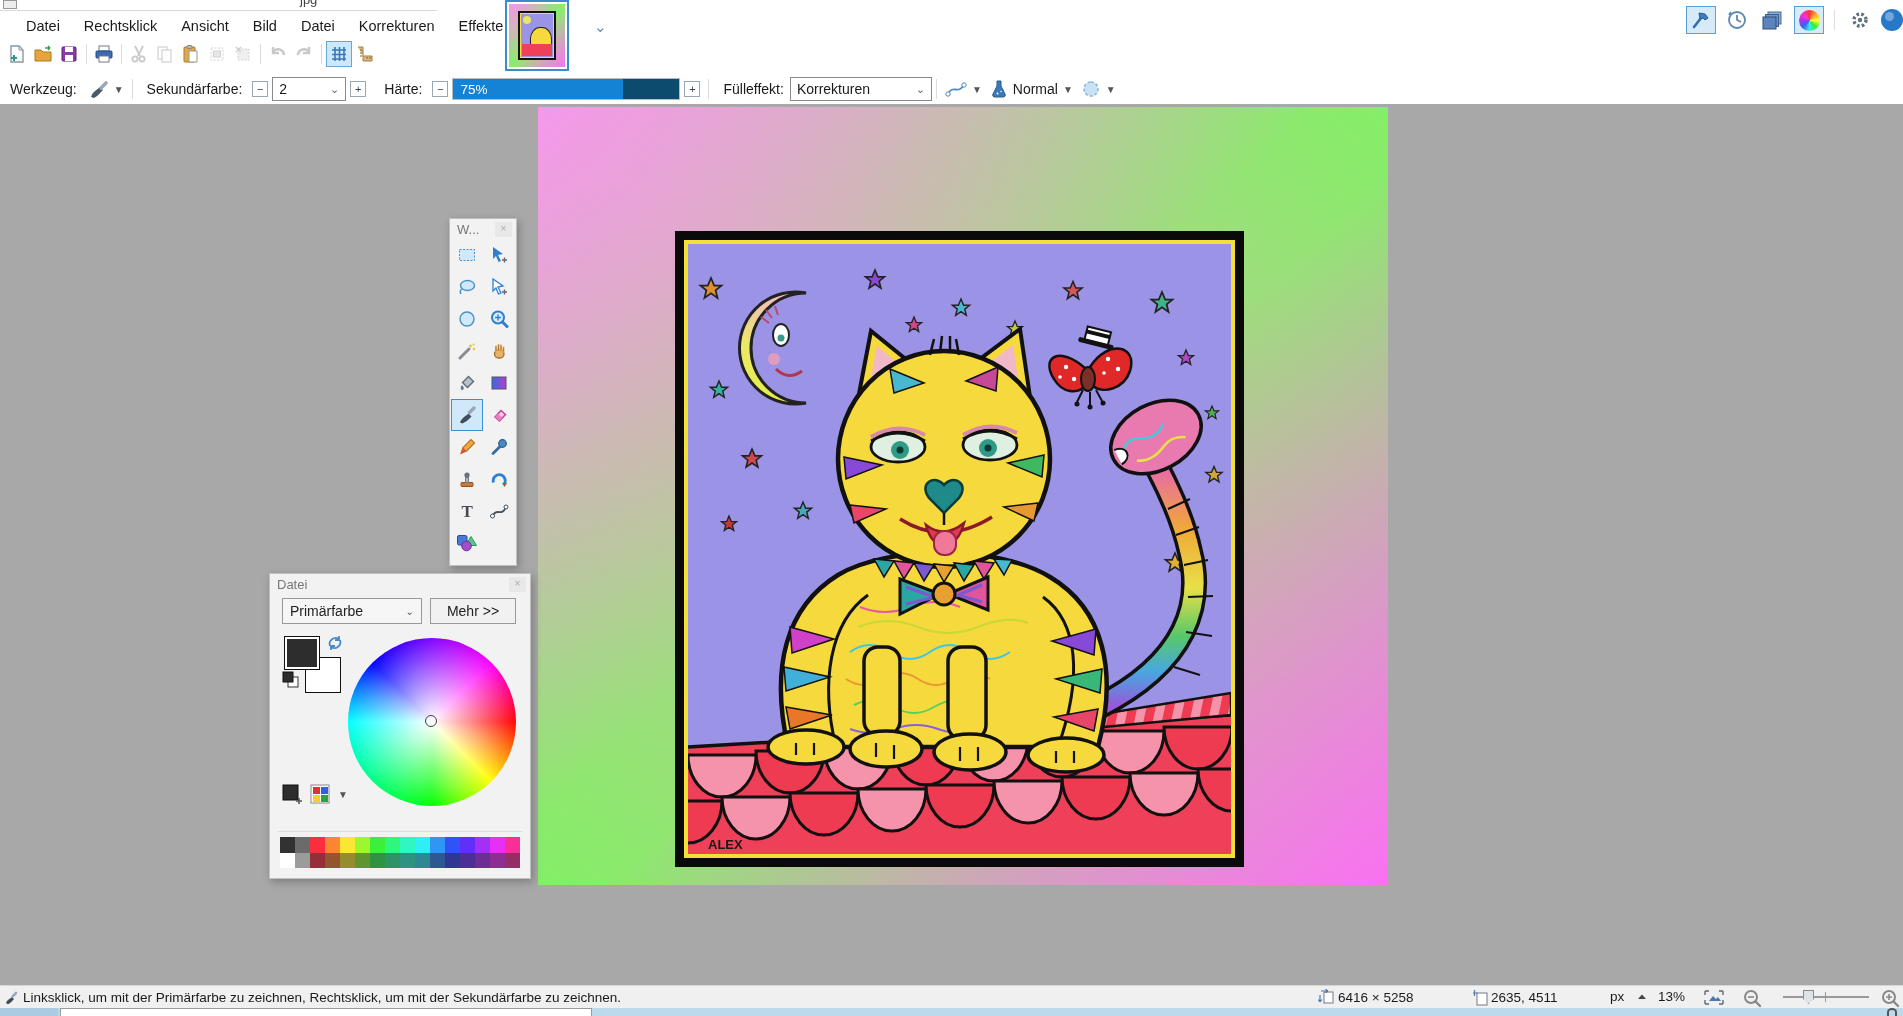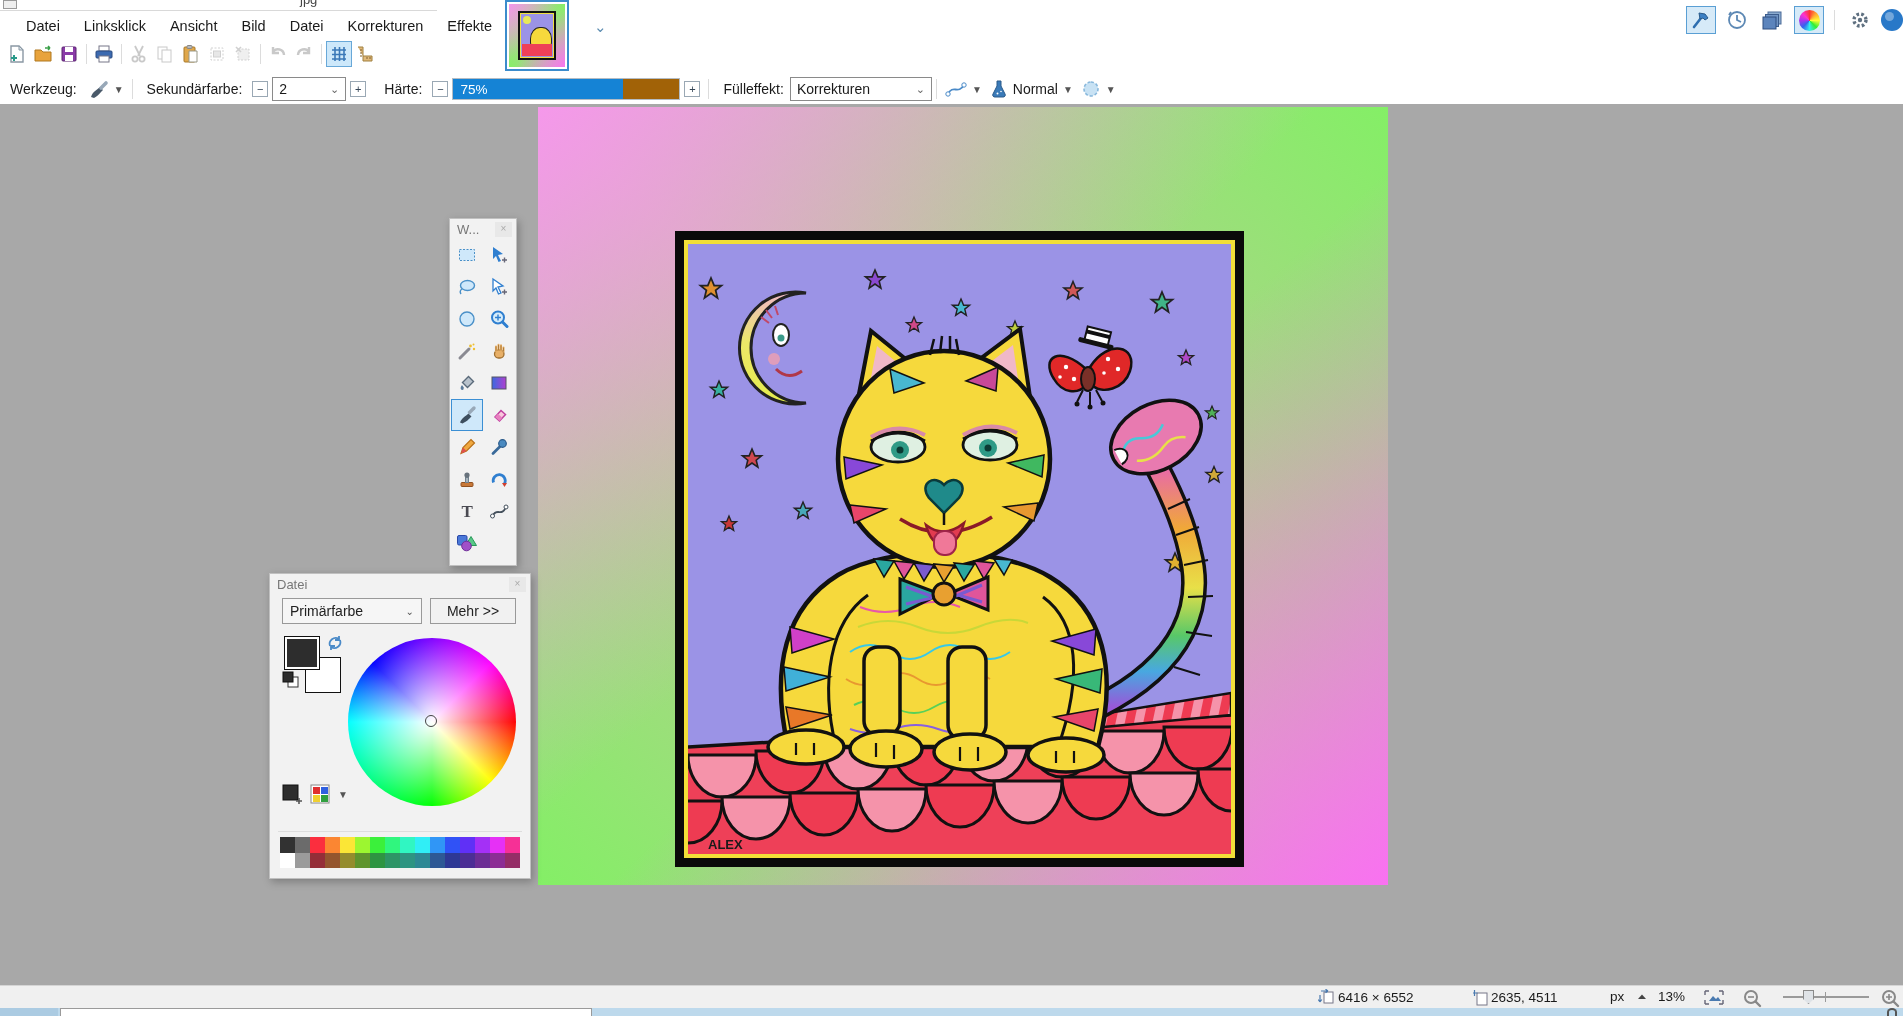--- a/index.html
+++ b/index.html
@@ -20,21 +20,21 @@
   .tbtn { width:26px; height:26px; display:flex; align-items:center; justify-content:center; border:1px solid transparent; }
   .tbtn.disabled { opacity:.45; filter:grayscale(1); }
   .tbtn.active { background:#cde8fa; border:1px solid #68a8d8; }
   .tsep { width:1px; height:20px; background:#dcdcdc; margin:0 4px; }
 
   .optbar { position:absolute; left:0; top:74px; width:1883px; height:30px; display:flex; align-items:center; font-size:14px; color:#1a1a1a; }
   .optbar .lab { margin:0 6px 0 10px; }
   .mini-btn { width:16px; height:16px; border:1px solid #9aa8b4; background:#fff; font-size:11px; line-height:13px; text-align:center; color:#345; margin:0 4px; }
   .combo { height:24px; border:1px solid #8a8a8a; background:#fff; display:flex; align-items:center; justify-content:space-between; padding:0 6px; font-size:14px; }
   .combo .chev { color:#666; font-size:11px; margin-left:8px; }
-  .slider-ctl { position:relative; width:228px; height:22px; border:1px solid #b4bcc4; background:#a16207;padding-left:15px; }
+  .slider-ctl { position:relative; width:228px; height:22px; border:1px solid #b4bcc4; background:#0c4a6e;padding-left:15px; }
   .slider-fill { position:absolute; left:0; top:0; bottom:0; width:75%; background:#1583d5; }
   .slider-txt { position:absolute; left:7px; top:3px; color:#fff; font-size:13.5px; }
   .drop-flat { display:flex; align-items:center; gap:5px; padding:2px 4px; }
   .caret { color:#555; font-size:10px; }
 
   
   .img-tab { position:absolute; left:505px; top:0; width:64px; height:71px; border:2px solid #3c8ccc; background:#fff; padding:2px; }
   .img-tab .mini { position:relative; width:100%; height:100%; background:
       linear-gradient(to bottom right, rgba(244,150,235,1) 0%, rgba(244,150,235,0) 46%, rgba(248,116,240,0) 54%, rgba(248,116,240,1) 100%),
       linear-gradient(to bottom left, #86ef68 0%, #bec79f 50%, #86ef68 100%); }
@@ -111,21 +111,21 @@
 <div class="app">
 
   <div class="chrome">
     <div class="title-sliver">
       <span class="title-ico"></span>
       <span class="title-frag">jpg</span>
     </div>
 
     <div class="menubar">
       <span class="menu-item">Datei</span>
-      <span class="menu-item">Linksklick</span>
+      <span class="menu-item">Rechtsklick</span>
       <span class="menu-item">Ansicht</span>
       <span class="menu-item">Bild</span>
       <span class="menu-item">Datei</span>
       <span class="menu-item">Korrekturen</span>
       <span class="menu-item">Effekte</span>
     </div>
 
     <div class="toolbar">
       <div class="tbtn">
           <svg width="20" height="20">
@@ -726,26 +726,33 @@
             <div class="pal-sw" style="background: rgb(76, 46, 148);"></div>
             <div class="pal-sw" style="background: rgb(108, 46, 148);"></div>
             <div class="pal-sw" style="background: rgb(140, 46, 148);"></div>
             <div class="pal-sw" style="background: rgb(148, 46, 102);"></div>
           </div>
       </div>
     </div>
   </div>
 
   <div class="statusbar">
+    <div class="st-left">
+      <svg width="15" height="16">
+          <path d="M2,14 C3.5,10.5 6,10 8,8 L10,10 C8,12 7.5,13.5 4,15.2 Z" fill="#3e4e5e"></path>
+          <path d="M8.7,7.3 L12,4" stroke="#98a8b8" stroke-width="2.6" stroke-linecap="round"></path>
+        </svg>
+      <span>Linksklick, um mit der Primärfarbe zu zeichnen, Rechtsklick, um mit der Sekundärfarbe zu zeichnen.</span>
+    </div>
     <div class="st-item" style="left:1318px">
       <svg width="17" height="17">
           <rect x="6" y="3" width="9" height="11" fill="#fff" stroke="#778"></rect>
           <path d="M2,6 v7 m0,0 l-1.8,-2.5 m1.8,2.5 l1.8,-2.5 M3,2 h7 m0,0 l-2.5,-1.8 m2.5,1.8 l-2.5,1.8" stroke="#4a7ab0" stroke-width="1.2" fill="none"></path>
         </svg>
-      <span>6416 × 6552</span>
+      <span>6416 × 5258</span>
     </div>
     <div class="st-item" style="left:1472px">
       <svg width="16" height="17">
           <rect x="5" y="4" width="10" height="12" fill="#fff" stroke="#778"></rect>
           <path d="M4,4 h-3 m1.5,0 v-3 m0,3 v3 m0,-3 h3" stroke="#4a7ab0" stroke-width="1.2"></path>
         </svg>
       <span>2635, 4511</span>
     </div>
     <div class="st-item" style="left:1610px">
       <span>px</span>

